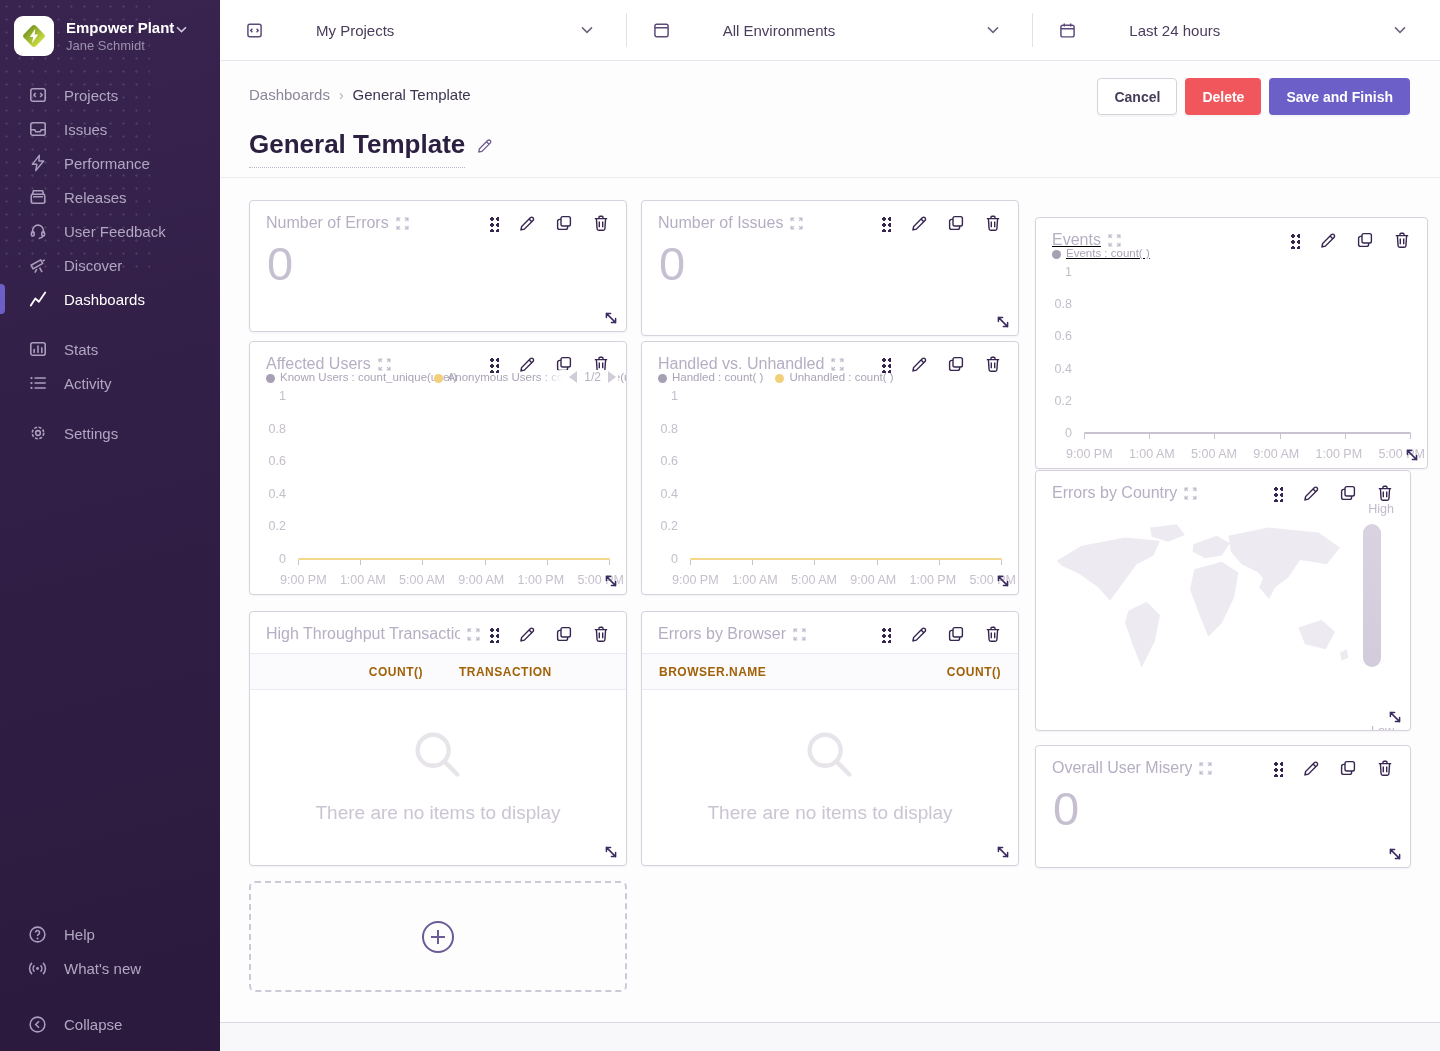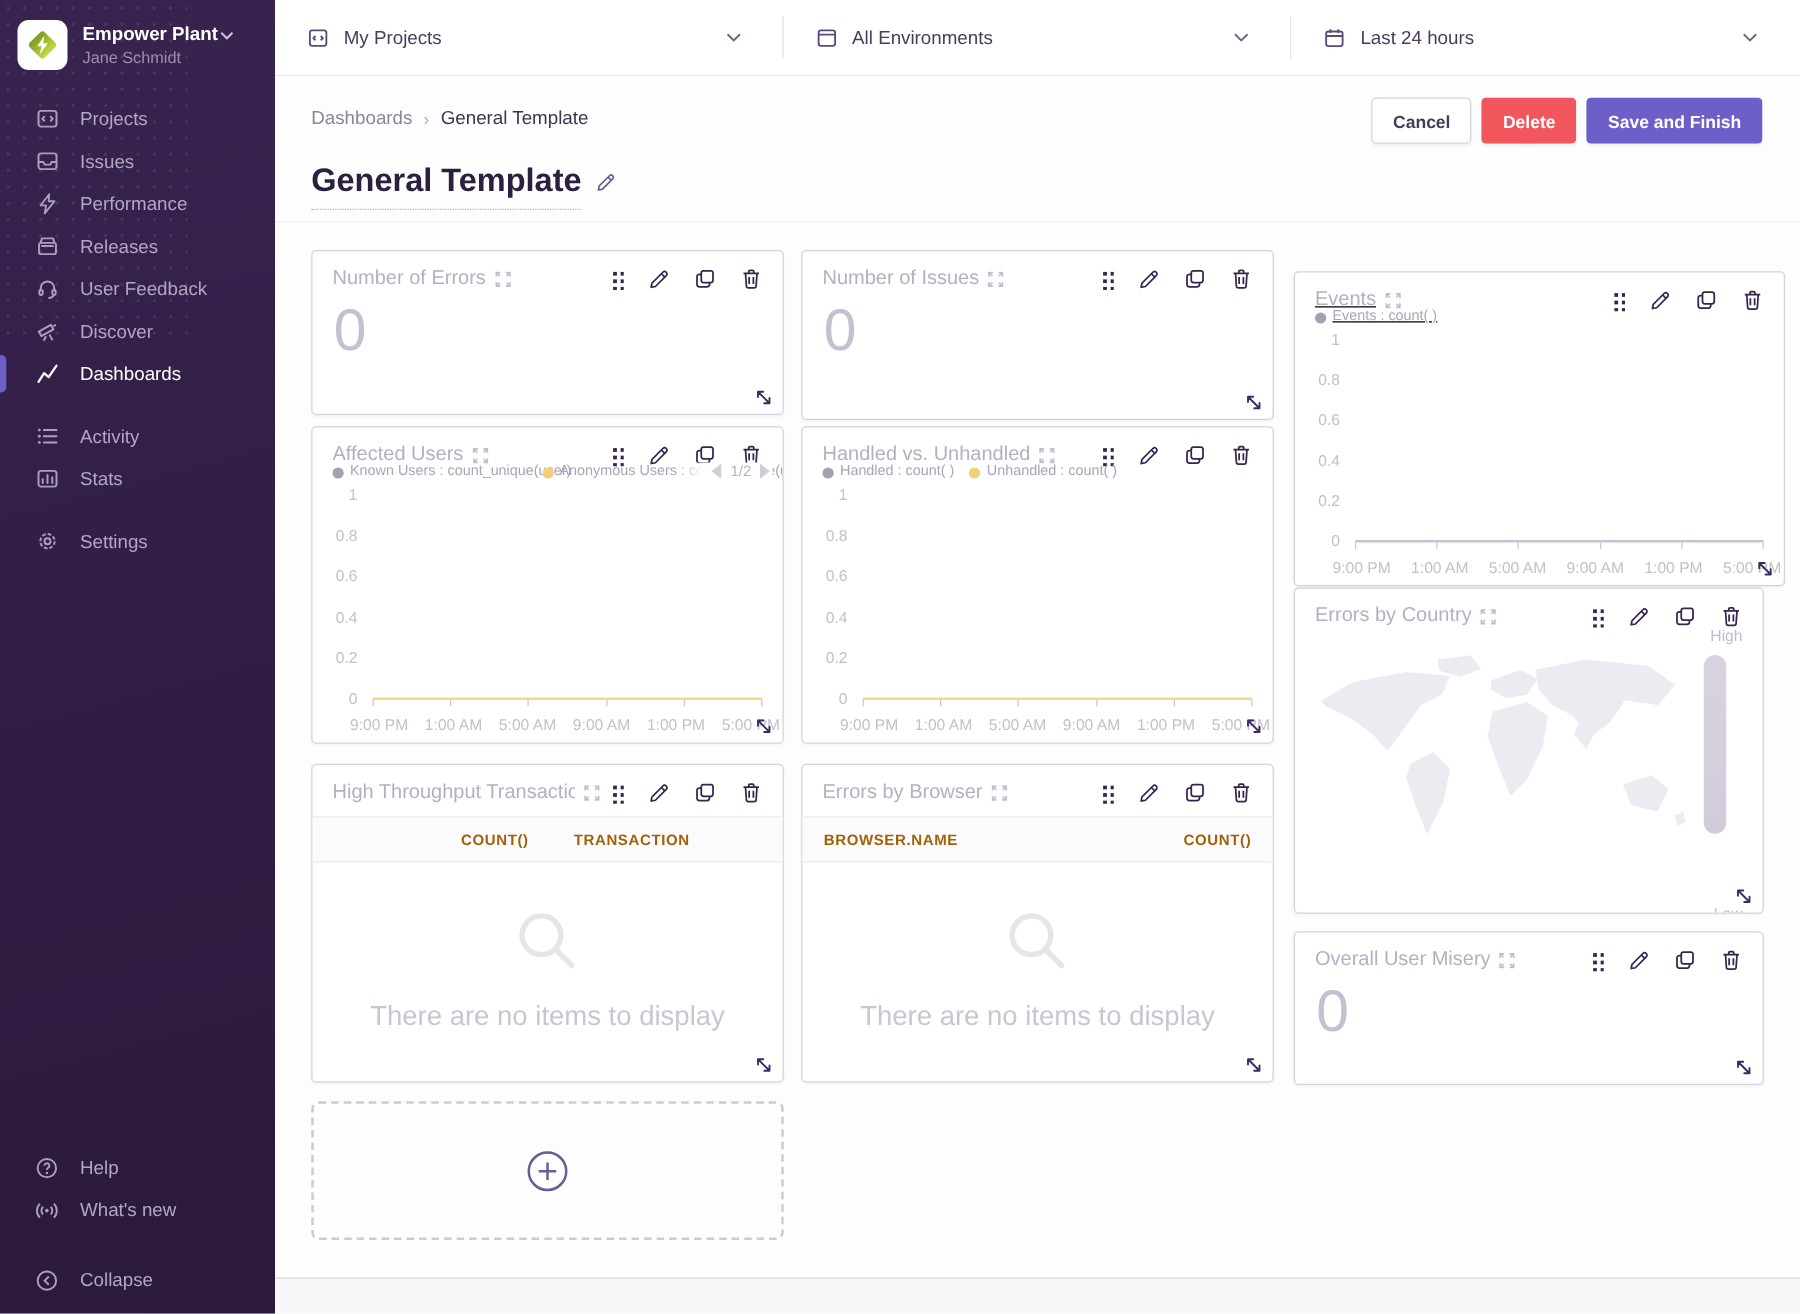--- a/index.html
+++ b/index.html
@@ -24,21 +24,21 @@
   .nav-item.active { color:#fff; }
   .nav-item.active .nicon { color:#fff; }
   .nav-item.active::before { content:''; position:absolute; left:0; top:2px; bottom:2px; width:5px;
     background:#6c5fc7; border-radius:0 4px 4px 0; }
   .nav-gap { height:16px; }
   .sidebar-footer { position:absolute; left:0; right:0; bottom:10px; }
 
   
   .topbar { position:absolute; left:220px; top:0; width:1220px; height:61px; background:#fff;
     border-bottom:1px solid #e9e4ee; display:flex; }
-  .tfilter { flex:1; display:flex; align-items:center; padding:0 34px 0 26px; position:relative; cursor:pointer; }
+  .tfilter { flex:1; display:flex; align-items:center; padding:0 34px 0 26px; position:relative; cursor:pointer;gap:41px; }
   .tfilter:not(:last-child)::after { content:''; position:absolute; right:0; top:13px; bottom:13px; width:1px; background:#e4dfe9; }
   .tfilter .ficon { color:#5c4b78; margin-right:12px; display:flex; }
   .tfilter .flabel { font-size:15px; color:#493c5c; }
   .tfilter .fchevron { margin-left:auto; color:#6e6380; display:flex; }
 
   
   .main { position:absolute; left:220px; top:61px; width:1220px; height:990px; background:#fdfdfe; }
   .page-head { position:relative; height:117px; border-bottom:1px solid #eeebf2; }
   .breadcrumb { position:absolute; left:29px; top:25px; font-size:15px; display:flex; align-items:center; gap:9px; }
   .bc-root { color:#8d8598; cursor:pointer; }
@@ -93,21 +93,21 @@
     font-size:12.5px; color:#c5bfcb; }
 
   
   .table-head { margin-top:10px; height:37px; background:#fbfafc; border-top:1px solid #edeaf1; border-bottom:1px solid #edeaf1;
     display:flex; align-items:center; font-size:12px; font-weight:bold; letter-spacing:.5px; color:#a16207; }
   .th-split .c1 { flex:0 0 46%; text-align:right; }
   .th-split .c2 { padding-left:36px; }
   .th-edge .c1 { padding-left:17px; }
   .th-edge .c2 { margin-left:auto; padding-right:17px; }
   .empty-zone { flex:1; display:flex; flex-direction:column; align-items:center; justify-content:center; gap:14px; padding-bottom:6px; }
-  .empty-msg { font-size:22px; color:#cbc5d3; }
+  .empty-msg { font-size:19px; color:#cbc5d3; }
 
   
   .map-body { position:relative; flex:1; }
   .scale-high, .scale-low { position:absolute; right:16px; font-size:12.5px; color:#c2bbce; }
   .scale-high { top:0px; }
   .scale-low { top:222px; }
   .scale-bar { position:absolute; right:29px; top:22px; width:18px; height:143px; border-radius:9px;
     background:linear-gradient(180deg,#d9d3e1 0%, #d1cbdb 100%); }
   .world-map { position:absolute; left:14px; top:8px; }
 
@@ -211,36 +211,36 @@
               <path d="M1.6 13.8 L5.6 7.6 L8.8 10.4 L14.4 2.2"></path>
               <path d="M1.6 13.8 V2.6" opacity=".0"></path>
             </svg>
           </span>
         <span>Dashboards</span>
       </div>
       <div class="nav-gap"></div>
       <div class="nav-item">
         <span class="nicon">
             <svg width="18" height="18" viewBox="0 0 16 16" fill="none" stroke="currentColor" stroke-width="1.4" stroke-linecap="round">
+              <rect x="1.6" y="2.4" width="12.8" height="11.2" rx="1.8"></rect>
+              <path d="M4.6 11 V8.4 M8 11 V5.4 M11.4 11 V7"></path>
+            </svg>
+          </span>
+        <span>Stats</span>
+      </div>
+      <div class="nav-item">
+        <span class="nicon">
+            <svg width="18" height="18" viewBox="0 0 16 16" fill="none" stroke="currentColor" stroke-width="1.4" stroke-linecap="round">
               <path d="M5.4 3.6 h9 M5.4 8 h9 M5.4 12.4 h9"></path>
               <circle cx="2.2" cy="3.6" r="1" fill="currentColor" stroke="none"></circle>
               <circle cx="2.2" cy="8" r="1" fill="currentColor" stroke="none"></circle>
               <circle cx="2.2" cy="12.4" r="1" fill="currentColor" stroke="none"></circle>
             </svg>
           </span>
         <span>Activity</span>
-      </div>
-      <div class="nav-item">
-        <span class="nicon">
-            <svg width="18" height="18" viewBox="0 0 16 16" fill="none" stroke="currentColor" stroke-width="1.4" stroke-linecap="round">
-              <rect x="1.6" y="2.4" width="12.8" height="11.2" rx="1.8"></rect>
-              <path d="M4.6 11 V8.4 M8 11 V5.4 M11.4 11 V7"></path>
-            </svg>
-          </span>
-        <span>Stats</span>
       </div>
       <div class="nav-gap"></div>
       <div class="nav-item">
         <span class="nicon">
             <svg width="18" height="18" viewBox="0 0 16 16" fill="none" stroke="currentColor" stroke-width="1.4">
               <circle cx="8" cy="8" r="2.1"></circle>
               <circle cx="8" cy="8" r="5.1" stroke-dasharray="2.6 1.4"></circle>
             </svg>
           </span>
         <span>Settings</span>

